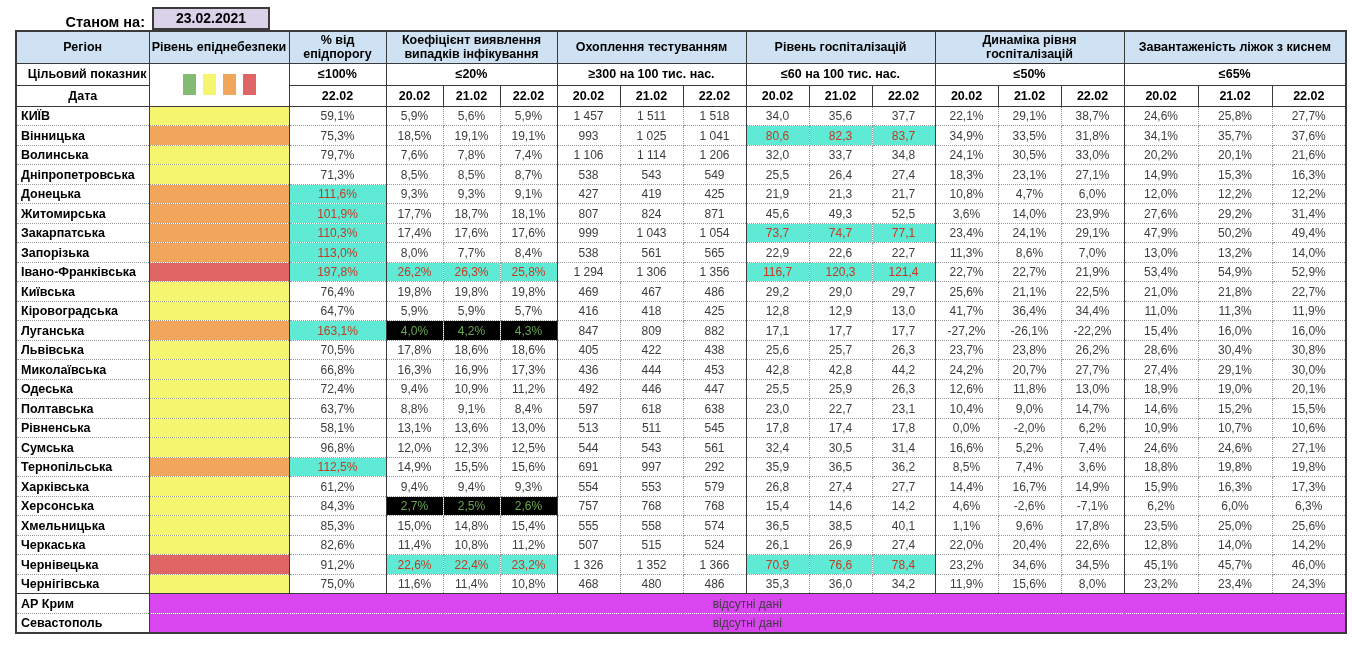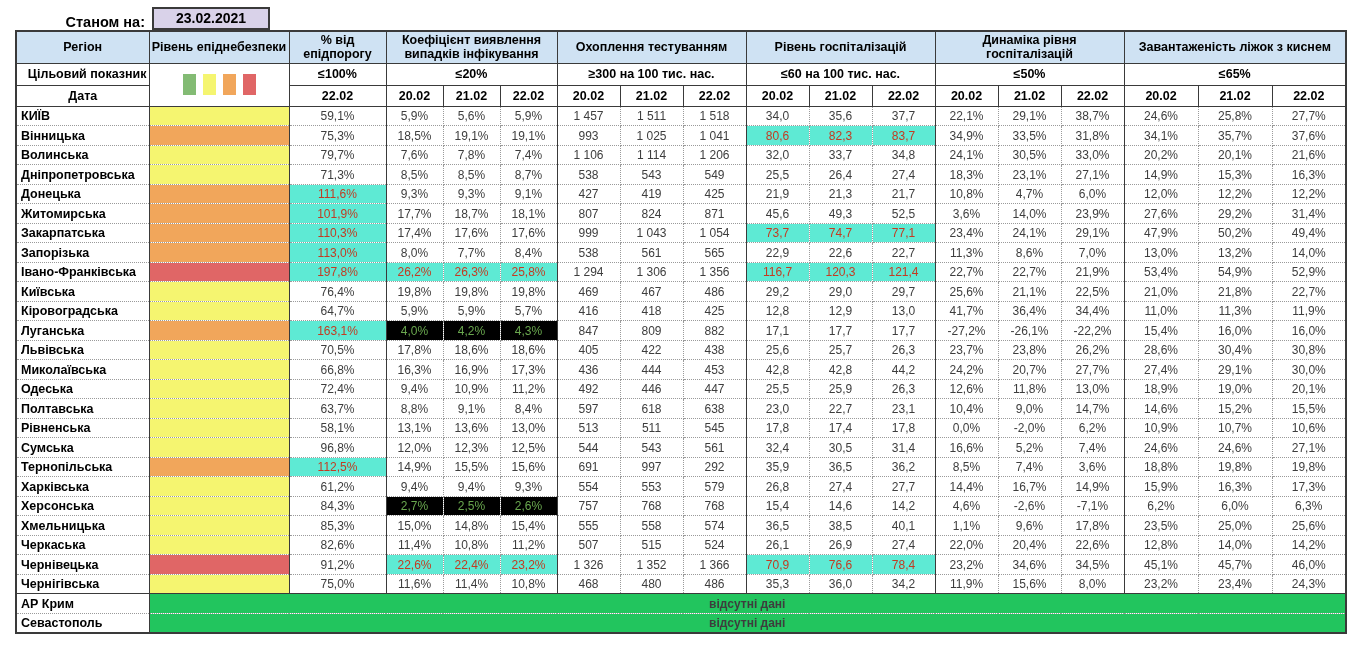--- a/index.html
+++ b/index.html
@@ -36,21 +36,21 @@
   tbody tr { height:19.5px; }
   tbody td { border-bottom:1px dotted #9a9a9a; font-size:12px; color:#3d3d3d; text-align:center; padding:0 2px; }
   td.region { font-weight:bold; color:#000; text-align:left; padding-left:4px; font-size:12.5px; border-right:1px solid #3a3a3a; background:#fff; }
   td.level { border-right:1px solid #3a3a3a; }
   td.gsep { border-right:1px solid #3a3a3a; }
   td.dsep { border-right:1px dotted #9a9a9a; }
   td.fr { background:#5eead4; color:#c23b22; }
   td.fg { background:#000000; color:#6aa84f; }
   tr.nodata-row td { border-top:1px solid #3a3a3a; }
   tr.nodata-row + tr.nodata-row td { border-top:1px dotted #9a9a9a; }
-  td.merged { text-align:center; color:#3d3d3d; background:#22c55e;font-weight:bold; }
+  td.merged { text-align:center; color:#3d3d3d; background:#d946ef; }
 </style>
 </head>
 <body>
 
 <div class="canvas">
 
   <div class="topbar">
     <div class="aslabel">Станом на:</div>
     <div class="datebox">23.02.2021</div>
   </div>

